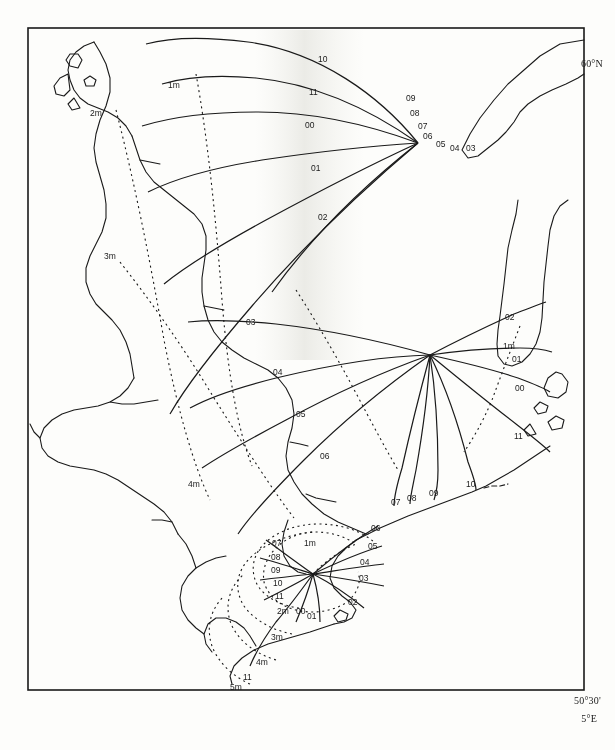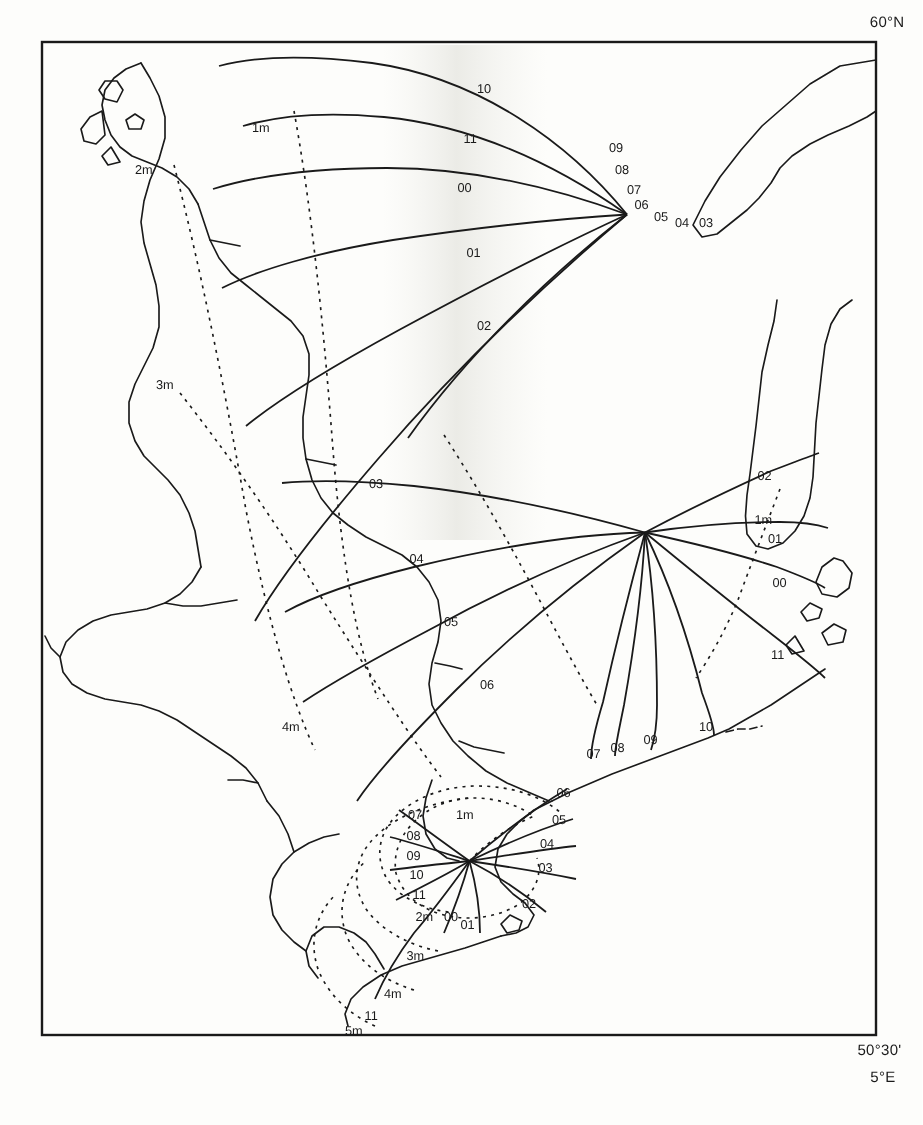--- a/index.html
+++ b/index.html
@@ -19,25 +19,26 @@
     left: 0; top: 0;
     width: 615px;
     height: 750px;
     background: #fdfdfb;
   }
   #map-figure svg {
     display: block;
   }
   .corner-label {
     position: absolute;
-    font-family: Liberation Sans, sans-serif;
+    font-family: Liberation Serif, serif;
     font-size: 10px;
     color: #1a1a1a;
     white-space: nowrap;
     letter-spacing: 0.2px;
+    margin-top: 48px;
   }
   #label-top-right { right: 12px; top: 10px; }
   #label-bottom-right-lat { right: 14px; bottom: 44px; padding-left: 12px; }
   #label-bottom-right-lon { right: 18px; bottom: 26px; }
 </style>
 </head>
 <body>
 
 <div id="map-figure">
   <svg width="615" height="750" viewBox="0 0 615 750">

